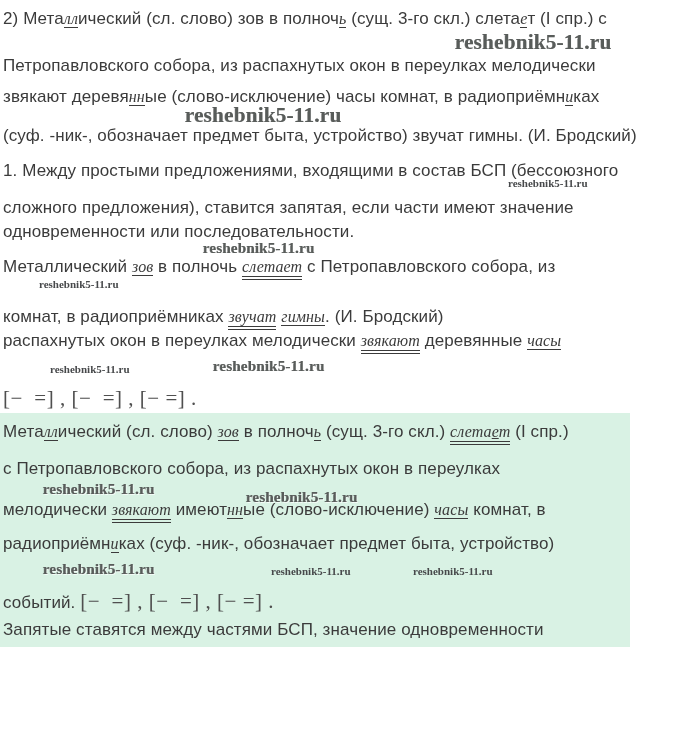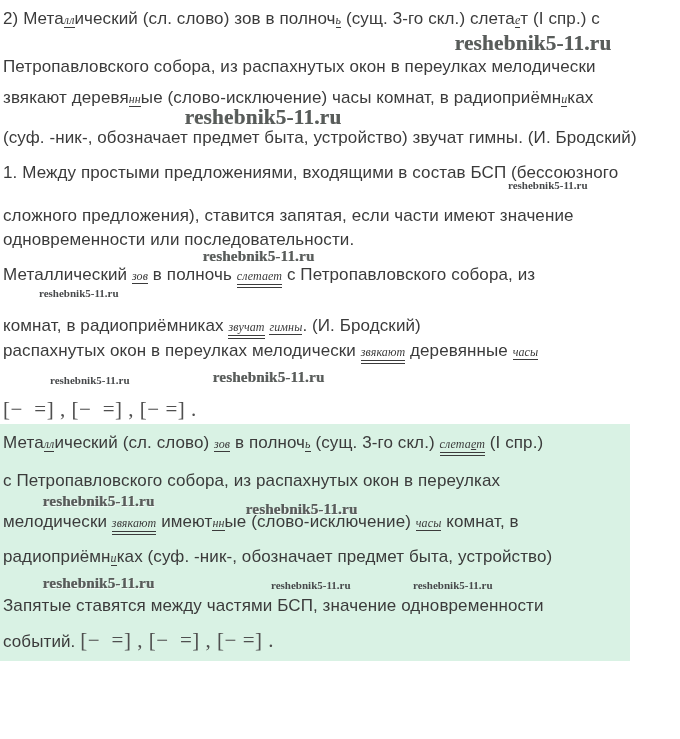--- a/index.html
+++ b/index.html
@@ -12,21 +12,21 @@
   #white-area{padding:6px 0 0 3px;}
   #green-area{
     background:var(--highlight,#d9f2e4);
     width:627px;padding:8px 0 6px 3px;margin-top:0;
   }
   .text-line{
     font-size:17px;line-height:22px;white-space:nowrap;letter-spacing:0.1px;
   }
   .seg-p{font-family:"Liberation Sans",sans-serif;}
   .seg-iu,.seg-idu,.seg-idue{
-    font-family:"Liberation Serif",serif;font-style:italic;font-size:12px;
+    font-family:"Liberation Serif",serif;font-style:italic;font-size:16px;
   }
   .seg-iu{border-bottom:1.5px solid currentColor;}
   .seg-idu,.seg-idue{border-bottom:4px double currentColor;padding-bottom:0.5px;}
   .seg-idue{text-decoration:underline;}
   .seg-sch{
     font-family:"Liberation Serif",serif;font-style:normal;
     font-size:21px;color:var(--schema,#4f4f4f);letter-spacing:0.5px;
   }
   .schema-line{line-height:26px;}
   .wm-row{position:relative;}
@@ -60,21 +60,21 @@
       <div class="text-line" style="margin-top: 1px;"><span class="seg-p">Петропавловского собора, из распахнутых окон в переулках мелодически</span></div>
       <div class="text-line" style="margin-top: 9px;"><span class="seg-p">звякают деревя</span><span class="seg-iu">нн</span><span class="seg-p">ые (слово-исключение) часы комнат, в радиоприёмн</span><span class="seg-iu">и</span><span class="seg-p">ках</span></div>
       <div class="wm-row" style="height: 24px; margin-top: -5px;">
         <span class="wm wm-lg" style="left: 182px; top: 0px;">reshebnik5-11.ru</span>
       </div>
       <div class="text-line" style="margin-top: -2px;"><span class="seg-p">(суф. -ник-, обозначает предмет быта, устройство) звучат гимны. (И. Бродский)</span></div>
       <div class="text-line" style="margin-top: 13px;"><span class="seg-p">1. Между простыми предложениями, входящими в состав БСП (бессоюзного</span></div>
       <div class="wm-row" style="height: 14px; margin-top: -5px;">
         <span class="wm wm-sm" style="left: 505px; top: 0px;">reshebnik5-11.ru</span>
       </div>
-      <div class="text-line" style="margin-top: 12px;"><span class="seg-p">сложного предложения), ставится запятая, если части имеют значение</span></div>
+      <div class="text-line" style="margin-top: 6px;"><span class="seg-p">сложного предложения), ставится запятая, если части имеют значение</span></div>
       <div class="text-line" style="margin-top: 2px;"><span class="seg-p">одновременности или последовательности.</span></div>
       <div class="wm-row" style="height: 18px; margin-top: -4px;">
         <span class="wm wm-md" style="left: 200px; top: 0px;">reshebnik5-11.ru</span>
       </div>
       <div class="text-line" style="margin-top: -1px;"><span class="seg-p">Металлический </span><span class="seg-iu">зов</span><span class="seg-p"> в полночь </span><span class="seg-idu">слетает</span><span class="seg-p"> с Петропавловского собора, из</span></div>
       <div class="wm-row" style="height: 13px;">
         <span class="wm wm-sm" style="left: 36px; top: 0px;">reshebnik5-11.ru</span>
       </div>
       <div class="text-line" style="margin-top: 15px;"><span class="seg-p">комнат, в радиоприёмниках </span><span class="seg-idu">звучат</span><span class="seg-p"> </span><span class="seg-iu">гимны</span><span class="seg-p">. (И. Бродский)</span></div>
       <div class="text-line" style="margin-top: 2px;"><span class="seg-p">распахнутых окон в переулках мелодически </span><span class="seg-idu">звякают</span><span class="seg-p"> деревянные </span><span class="seg-iu">часы</span></div>
@@ -91,16 +91,16 @@
         <span class="wm wm-md" style="left: 40px; top: 0px;">reshebnik5-11.ru</span>
         <span class="wm wm-md" style="left: 243px; top: 8px;">reshebnik5-11.ru</span>
       </div>
       <div class="text-line" style="margin-top: 1px;"><span class="seg-p">мелодически </span><span class="seg-idu">звякают</span><span class="seg-p"> имеют</span><span class="seg-iu">нн</span><span class="seg-p">ые (слово-исключение) </span><span class="seg-iu">часы</span><span class="seg-p"> комнат, в</span></div>
       <div class="text-line" style="margin-top: 12px;"><span class="seg-p">радиоприёмн</span><span class="seg-iu">и</span><span class="seg-p">ках (суф. -ник-, обозначает предмет быта, устройство)</span></div>
       <div class="wm-row" style="height: 18px; margin-top: 5px;">
         <span class="wm wm-md" style="left: 40px; top: 0px;">reshebnik5-11.ru</span>
         <span class="wm wm-sm" style="left: 268px; top: 5px;">reshebnik5-11.ru</span>
         <span class="wm wm-sm" style="left: 410px; top: 5px;">reshebnik5-11.ru</span>
       </div>
+      <div class="text-line schema-line" style="margin-top: 10px;"><span class="seg-p">событий. </span><span class="seg-sch">[−&nbsp;&nbsp;=]&nbsp;, [−&nbsp;&nbsp;=]&nbsp;, [−&nbsp;=]&nbsp;.</span></div>
       <div class="text-line" style="margin-top: 3px;"><span class="seg-p">Запятые ставятся между частями БСП, значение одновременности</span></div>
-      <div class="text-line schema-line" style="margin-top: 10px;"><span class="seg-p">событий. </span><span class="seg-sch">[−&nbsp;&nbsp;=]&nbsp;, [−&nbsp;&nbsp;=]&nbsp;, [−&nbsp;=]&nbsp;.</span></div>
     </div>
 </div>
 
 </body></html>

